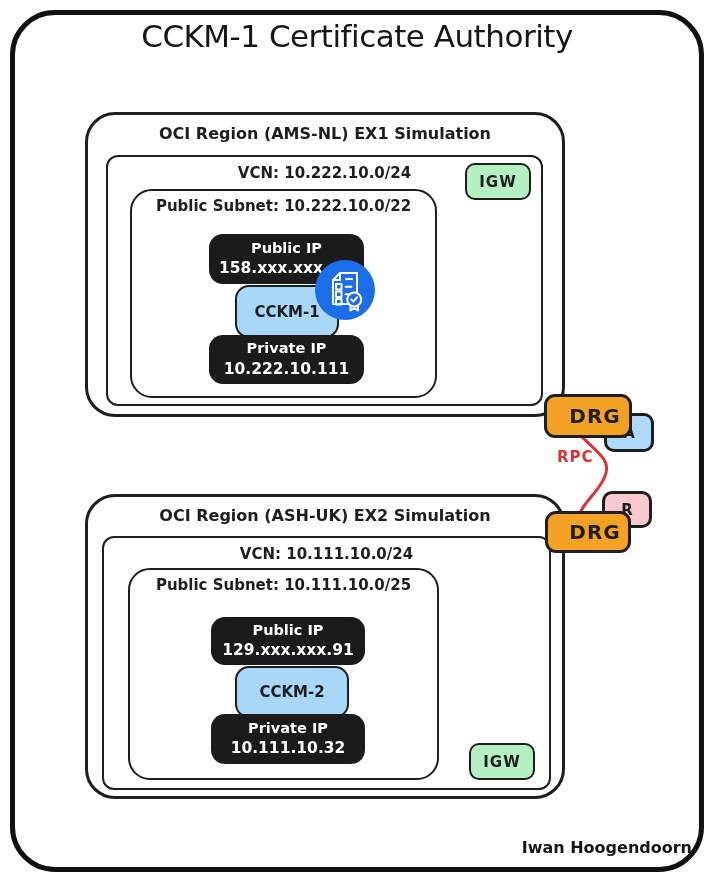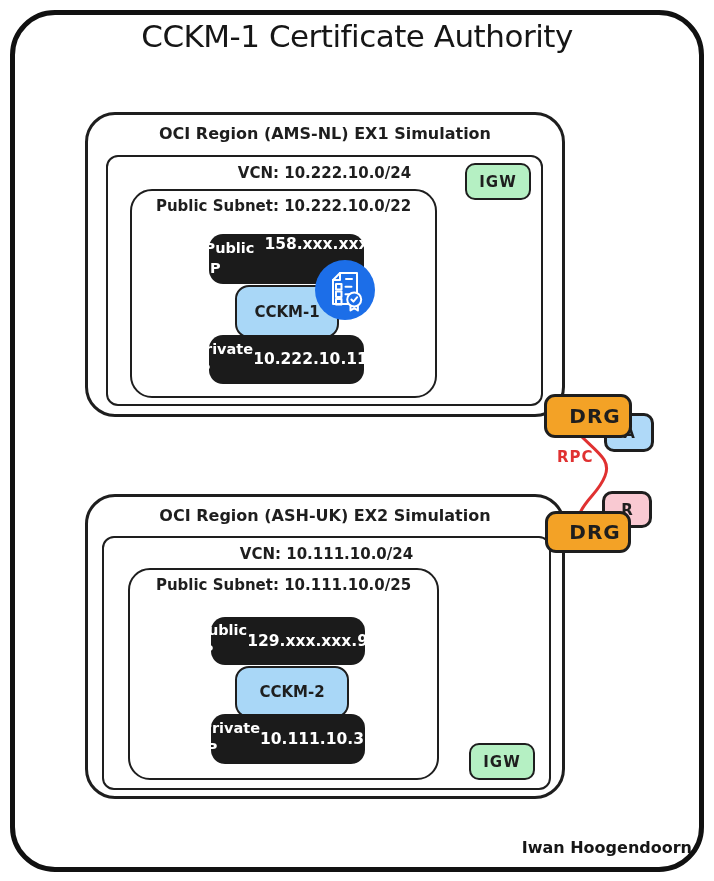--- a/index.html
+++ b/index.html
@@ -32,21 +32,21 @@
   }
   .subnet{
     border:2.5px solid #1e1e1e;border-radius:22px;
   }
   .subnet-title{
     position:absolute;left:0;top:6px;width:100%;text-align:center;
     font-size:15px;font-weight:600;white-space:nowrap;
   }
   .ipbox{
     position:absolute;background:#1b1b1b;border-radius:14px;color:#fff;
-    display:flex;flex-direction:row;justify-content:center;align-items:center;
+    display:flex;flex-direction:column;justify-content:center;align-items:center;
     line-height:1.35;
   }
   .ipbox .lbl{font-size:14.5px;font-weight:bold;}
   .ipbox .val{font-size:15.5px;font-weight:bold;}
   .ipbox .val.clip{align-self:flex-start;padding-left:10px;}
   .instance{
     position:absolute;background:#a9d7f7;border:2.5px solid #1e1e1e;border-radius:14px;
     display:flex;align-items:center;justify-content:center;
     font-size:15px;font-weight:600;
   }

